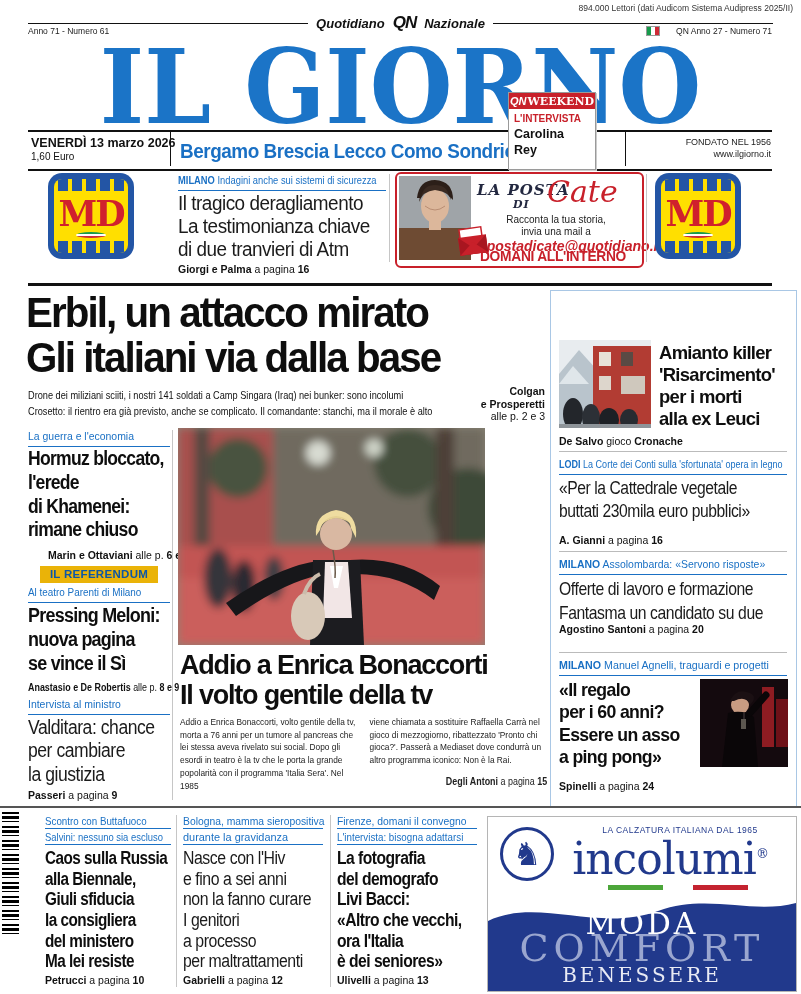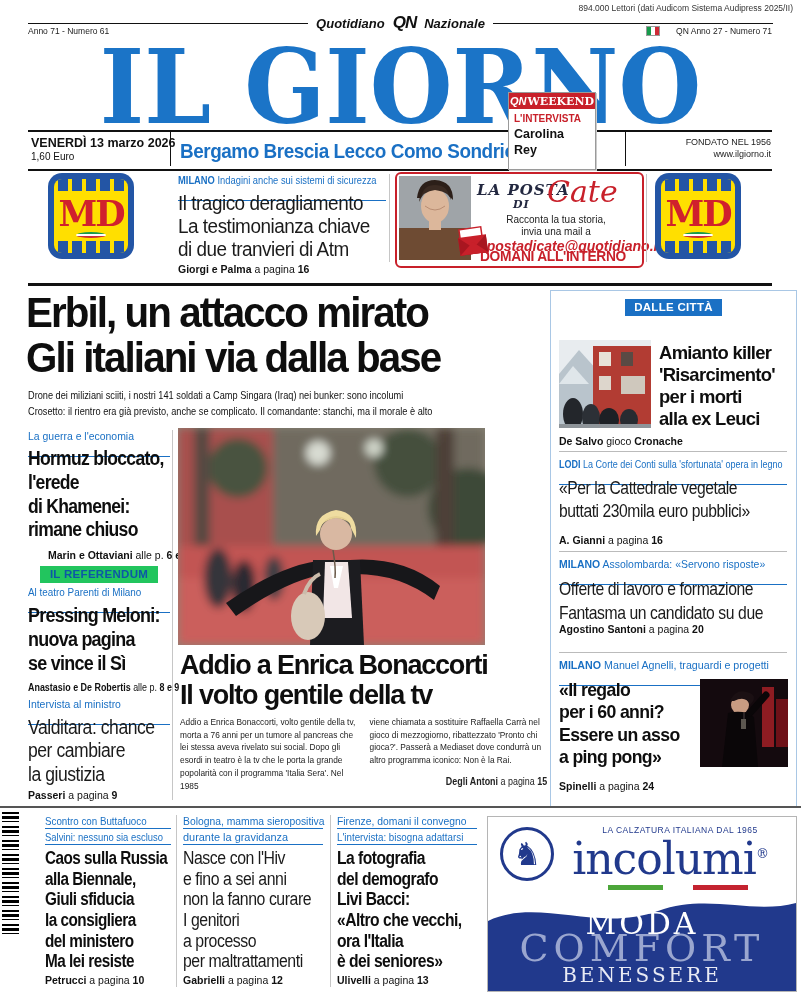--- a/index.html
+++ b/index.html
@@ -20,26 +20,26 @@
   .sx97{transform:scaleX(.97);transform-origin:left top;display:inline-block;}
   .bsx80{transform:scaleX(.80);transform-origin:left top;}
   .bsx85{transform:scaleX(.85);transform-origin:left top;}
   .bsx87{transform:scaleX(.87);transform-origin:left top;}
   .bsx88{transform:scaleX(.88);transform-origin:left top;}
   .bsx90{transform:scaleX(.90);transform-origin:left top;}
   .bsx92{transform:scaleX(.92);transform-origin:left top;}
   .bsx93{transform:scaleX(.93);transform-origin:left top;}
   .bsx96{transform:scaleX(.96);transform-origin:left top;}
   .bsx97{transform:scaleX(.97);transform-origin:left top;}
-  .kick{color:#1a70c4;font-size:11px;border-bottom:1px solid #1a70c4;padding-bottom:14px;white-space:nowrap;overflow:visible;}
+  .kick{color:#1a70c4;font-size:11px;border-bottom:1px solid #1a70c4;padding-bottom:4px;white-space:nowrap;overflow:visible;}
   .kick .lbl{font-weight:bold;}
   .kline{color:#1a70c4;font-size:11.5px;border-bottom:1px solid #1a70c4;padding-bottom:1px;white-space:nowrap;margin-bottom:2px;}
   .by{font-size:10.5px;color:#111;}
   .badge{display:inline-block;background:#1a70c4;color:#fff;font-weight:bold;font-size:11.5px;padding:2px 9px 3px;letter-spacing:.3px;}
-  .badge2{display:inline-block;background:#22c55e;color:#0d57a6;font-weight:bold;font-size:11.5px;padding:2px 10px 3px;letter-spacing:.3px;}
+  .badge2{display:inline-block;background:#eab308;color:#0d57a6;font-weight:bold;font-size:11.5px;padding:2px 10px 3px;letter-spacing:.3px;}
   .vrule{position:absolute;width:1px;background:#c6c6c6;}
   .hrule{position:absolute;height:1px;background:#c6c6c6;}
   .serif{font-family:"DejaVu Serif","Liberation Serif",serif;}
 </style>
 </head>
 <body>
 
 <div id="page">
 
   <div class="abs" style="top:3px;right:8px;font-size:8.5px;color:#333;">894.000 Lettori (dati Audicom Sistema Audipress 2025/II)</div>
@@ -168,20 +168,25 @@
     </div>
   </div>
 
   <div class="abs" style="top:283px;left:28px;width:744px;height:3px;background:#111;"></div>
 
   <div class="abs hl bsx96" style="top:291px;left:26px;width:550px;font-size:42px;line-height:1.07;letter-spacing:-2px;">Erbil, un attacco mirato
 Gli italiani via dalla base</div>
   <div class="abs bsx80" style="top:388px;left:28px;width:545px;font-size:11.5px;line-height:1.35;color:#111;font-weight:500;">
     <div class="nw">Drone dei miliziani sciiti, i nostri 141 soldati a Camp Singara (Iraq) nei bunker: sono incolumi</div>
     <div class="nw">Crosetto: il rientro era già previsto, anche se complicato. Il comandante: stanchi, ma il morale è alto</div>
+  </div>
+  <div class="abs rt" style="top:385px;left:458px;width:87px;font-size:10.5px;line-height:1.2;">
+    <div class="b">Colgan</div>
+    <div class="b">e Prosperetti</div>
+    <div>alle p. 2 e 3</div>
   </div>
 
   <div class="abs kick" style="top:430px;left:28px;width:142px;"><span class="sx95">La guerra e l'economia</span></div>
   <div class="abs hl bsx90" style="top:447px;left:28px;width:168px;font-size:19.5px;line-height:1.22;letter-spacing:-0.8px;">Hormuz bloccato,
 l'erede
 di Khamenei:
 rimane chiuso</div>
   <div class="abs by" style="top:549px;left:28px;padding-left:20px;">
     <span class="b">Marin e Ottaviani</span> <span>alle p.</span> <span class="b">6 e 7</span>
   </div>
@@ -248,23 +253,20 @@
     <div style="width:209px;">Addio a Enrica Bonaccorti, volto gentile della tv, morta a 76 anni per un tumore al pancreas che lei stessa aveva rivelato sui social. Dopo gli esordi in teatro è la tv che le porta la grande popolarità con il programma 'Italia Sera'. Nel 1985</div>
     <div style="width:209px;">
       <span>viene chiamata a sostituire Raffaella Carrà nel gioco di mezzogiorno, ribattezzato 'Pronto chi gioca?'. Passerà a Mediaset dove condurrà un altro programma iconico: Non è la Rai.</span>
       <div class="rt" style="margin-top:8px;font-size:10.5px;">
         <span class="b">Degli Antoni</span> <span>a pagina</span> <span class="b">15</span>
       </div>
     </div>
   </div>
 
   <div class="abs" style="top:290px;left:550px;width:245px;height:515px;border:1px solid #a9c7e5;background:#fff;">
-    <div class="ctr" style="position:absolute;top:6px;left:0;right:0;">
-      <span class="badge">DALLE CITTÀ</span>
-    </div>
 
     <svg style="position:absolute;top:49px;left:8px;" width="92" height="88" viewBox="0 0 92 88">
       <rect width="92" height="88" fill="#e8ecef"></rect>
       <path d="M0,34 L20,10 L38,30 L38,88 L0,88 Z" fill="#b9c4cc"></path>
       <path d="M0,44 L14,26 L30,44 Z" fill="#dfe6ea"></path>
       <rect x="34" y="6" width="58" height="82" fill="#b23c33"></rect>
       <rect x="40" y="12" width="12" height="14" fill="#e8e2d8"></rect>
       <rect x="62" y="12" width="12" height="14" fill="#5a4a44"></rect>
       <rect x="40" y="36" width="12" height="14" fill="#ddd6cc"></rect>
       <rect x="62" y="36" width="24" height="18" fill="#cfc8bd"></rect>

